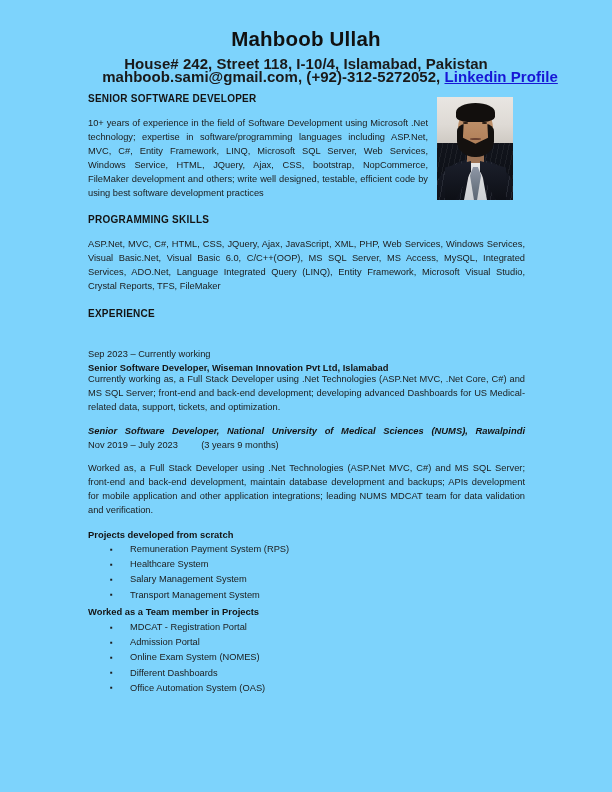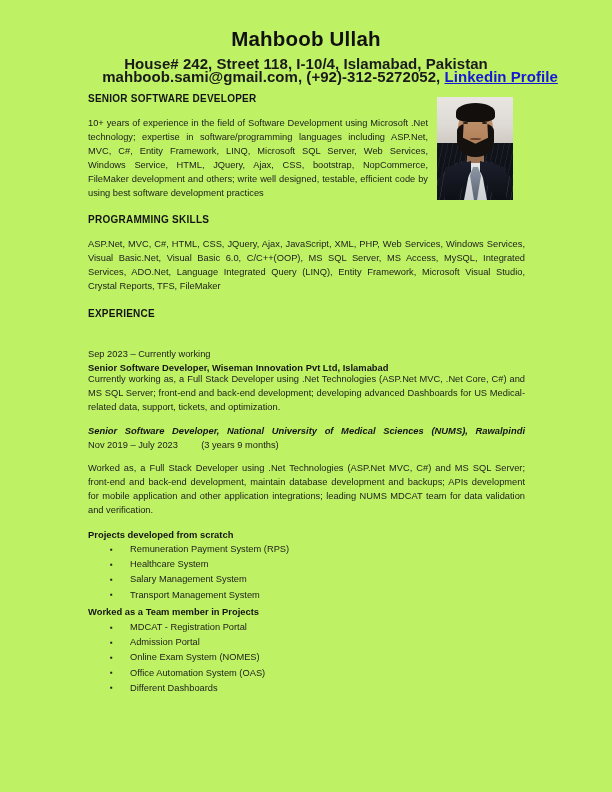--- a/index.html
+++ b/index.html
@@ -14,21 +14,21 @@
     font-family: "Liberation Sans", sans-serif;
     color: #1a1a1a;
     overflow: hidden;
   }
 
   .page {
     position: absolute;
     left: 0; top: 0;
     width: 612px;
     height: 792px;
-    background: #bef264;
+    background: #7dd3fc;
   }
 
   
   .doc-name {
     position: absolute;
     left: 0; top: 27px;
     width: 612px;
     text-align: center;
     font-size: 20.5px;
     font-weight: bold;
@@ -301,17 +301,17 @@
     <li>Salary Management System</li>
     <li>Transport Management System</li>
   </ul>
 
   <div class="bold-line" style="top:605px;">Worked as a Team member in Projects</div>
 
   <ul class="bullets" style="top:620px;">
     <li>MDCAT - Registration Portal</li>
     <li>Admission Portal</li>
     <li>Online Exam System (NOMES)</li>
+    <li>Different Dashboards</li>
     <li>Office Automation System (OAS)</li>
-    <li>Different Dashboards</li>
   </ul>
 
 </div>
 
 </body></html>

